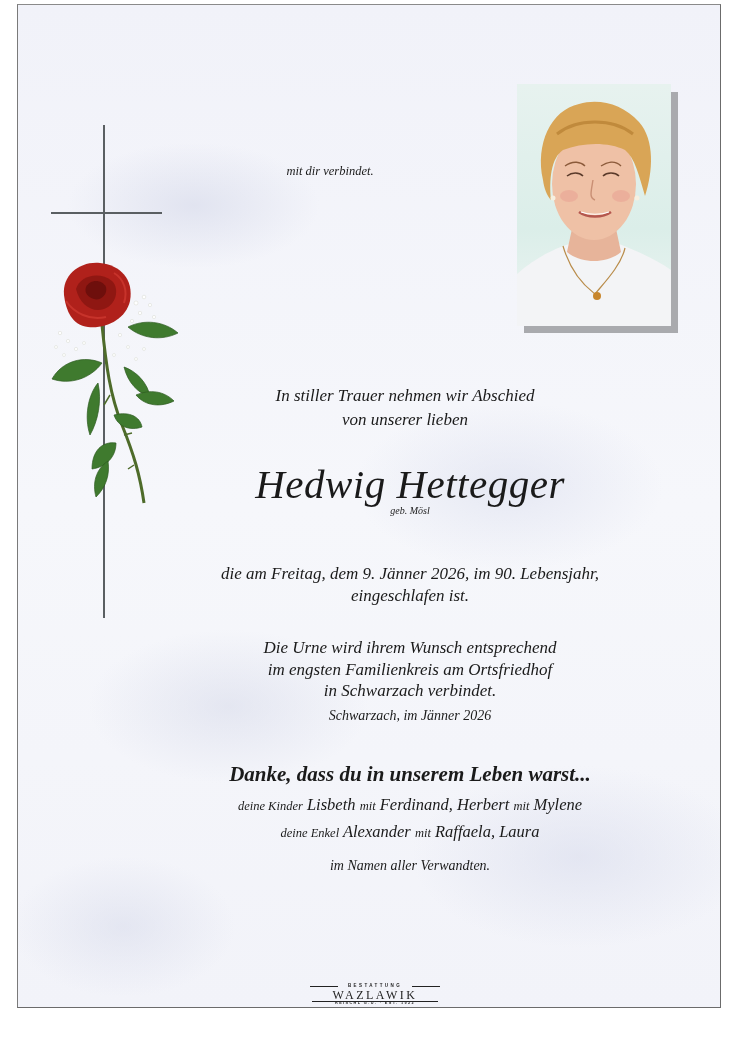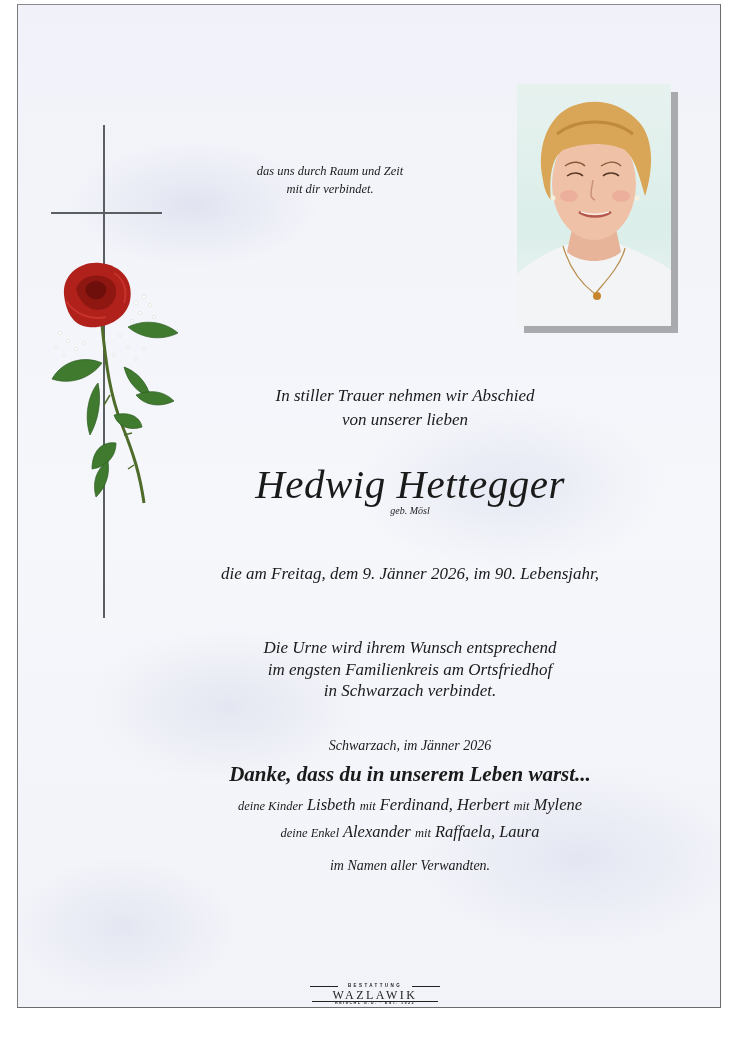--- a/index.html
+++ b/index.html
@@ -38,21 +38,21 @@
     position: absolute; left: 517px; top: 84px; width: 154px; height: 242px; overflow: hidden;
     background: linear-gradient(180deg, #e7f2ef 0%, #dbeee9 60%, #eef5f3 100%);
   }
 
   .quote { left: 200px; top: 162px; width: 260px; font-size: 12.5px; line-height: 18px; }
   .intro { left: 220px; top: 384px; width: 370px; font-size: 17px; line-height: 24px; }
   .name { left: 210px; top: 462px; width: 400px; font-size: 41px; line-height: 44px; letter-spacing: 0.5px; }
   .maiden { left: 330px; top: 503px; width: 160px; font-size: 10px; line-height: 16px; }
   .death { left: 180px; top: 563px; width: 460px; font-size: 17px; line-height: 22px; }
   .urn { left: 200px; top: 637px; width: 420px; font-size: 17px; line-height: 21.5px; }
-  .place-date { left: 280px; top: 736px; width: 260px; font-size: 14px; line-height: 20px; }
+  .place-date { left: 280px; top: 706px; width: 260px; font-size: 14px; line-height: 20px; }
   .thanks { left: 180px; top: 762px; width: 460px; font-size: 21px; line-height: 24px; font-weight: bold; }
   .family { left: 160px; top: 792px; width: 500px; font-size: 16.5px; line-height: 26px; }
   .family small { font-size: 12.5px; }
   .relatives { left: 260px; top: 855px; width: 300px; font-size: 14px; line-height: 22px; }
 
   
   .logo { position: absolute; left: 300px; top: 983px; width: 150px; height: 25px; text-align: center; font-family: "Liberation Serif", serif; color: #222; }
   .logo .top { font-size: 4.5px; letter-spacing: 2.4px; font-family: "Liberation Sans", sans-serif; font-weight: bold; line-height: 6px; }
   .logo .main { font-size: 12px; letter-spacing: 2.5px; line-height: 12px; }
   .logo .bot { font-size: 3.8px; letter-spacing: 1.4px; font-family: "Liberation Sans", sans-serif; font-weight: bold; line-height: 5px; }
@@ -105,21 +105,20 @@
   <g>
     <path d="M20 40 C 18 20, 36 6, 56 8 C 76 10, 90 24, 86 46 C 82 64, 62 74, 44 72 C 28 70, 22 56, 20 40 Z" fill="#b0211b"></path>
     <path d="M32 34 C 36 20, 56 16, 68 26 C 76 34, 72 50, 60 54 C 48 58, 36 50, 32 34 Z" fill="#8f1712"></path>
     <path d="M42 32 C 46 24, 58 24, 62 32 C 64 40, 56 46, 50 44 C 44 42, 40 38, 42 32 Z" fill="#6e0f0c"></path>
     <path d="M22 46 C 30 58, 46 66, 62 62" stroke="#c7332b" stroke-width="2" fill="none"></path>
     <path d="M70 18 C 80 24, 84 36, 80 48" stroke="#c7332b" stroke-width="2" fill="none"></path>
   </g>
 </svg>
 
 <div class="abs center quote">
-  <div>das uns durch Raum und Zeit</div>
   <div>mit dir verbindet.</div>
 </div>
 
 <div class="photo-shadow"></div>
 <div class="photo">
   <svg width="154" height="242" viewBox="0 0 154 242">
 
     <path d="M0 242 L0 190 C 20 172, 40 164, 52 160 L102 160 C 118 166, 140 176, 154 186 L154 242 Z" fill="#f3f4f6"></path>
 
     <path d="M56 140 L98 140 L104 168 C 90 180, 64 180, 50 168 Z" fill="#e7b49a"></path>
@@ -153,20 +152,21 @@
 <div class="abs center intro">
   <div>In stiller Trauer nehmen wir Abschied</div>
   <div>von unserer lieben</div>
 </div>
 
 <div class="abs center name">Hedwig Hettegger</div>
 <div class="abs center maiden">geb. Mösl</div>
 
 <div class="abs center death">
   <div>die am Freitag, dem 9. Jänner 2026, im 90. Lebensjahr,</div>
+  <div>eingeschlafen ist.</div>
 </div>
 
 <div class="abs center urn">
   <div>Die Urne wird ihrem Wunsch entsprechend</div>
   <div>im engsten Familienkreis am Ortsfriedhof</div>
   <div>in Schwarzach verbindet.</div>
 </div>
 
 <div class="abs center place-date">Schwarzach, im Jänner 2026</div>
 

